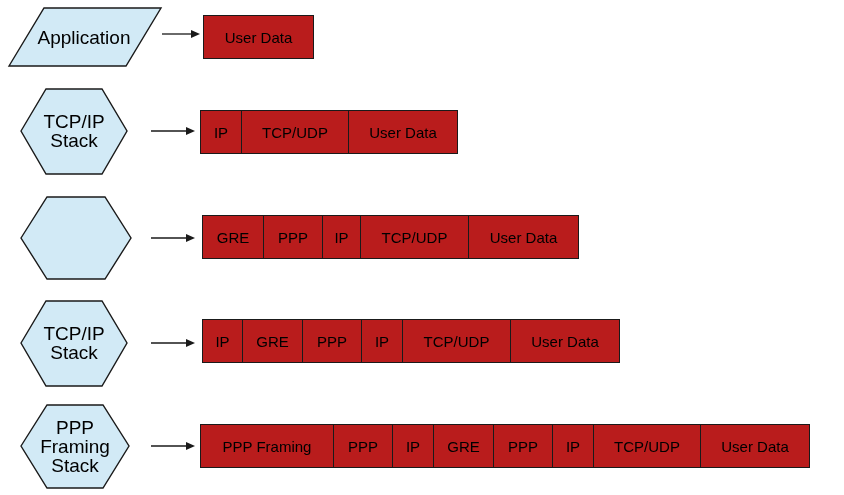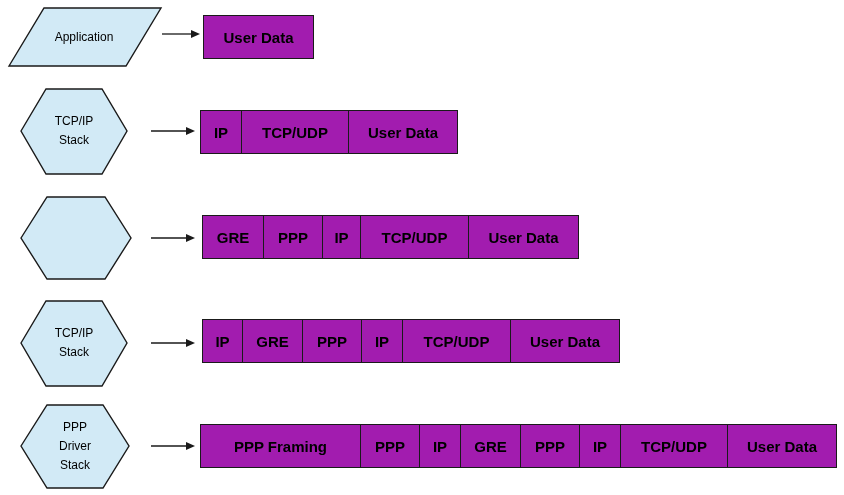--- a/index.html
+++ b/index.html
@@ -13,29 +13,28 @@
   }
   .abs { position: absolute; }
   svg.shape { display: block; overflow: visible; }
   .shape-poly { fill: #D2EAF6; stroke: #1a1a1a; stroke-width: 1.4; }
   .arrow-line { stroke: #1a1a1a; stroke-width: 1.3; }
   .arrow-head { fill: #1a1a1a; }
   .shape-label {
     display: flex; flex-direction: column;
     align-items: center; justify-content: center;
     text-align: center;
-    font-size: 12px; line-height: 19px;
+    font-size: 19px; line-height: 19px;
     pointer-events: none;
   }
   .packet-row {
     display: flex;
-    background: #a21caf;
+    background: #b91c1c;
     border: 1.5px solid #1a1a1a;
     box-sizing: border-box;
-    font-weight: bold;
   }
   .packet-cell {
     display: flex; align-items: center; justify-content: center;
     border-right: 1.3px solid #1a1a1a;
     box-sizing: border-box;
     font-size: 15px;
     white-space: nowrap;
   }
   .packet-cell:last-child { border-right: none; }
 </style>
@@ -115,29 +114,29 @@
     <div class="packet-cell" style="width:108px;">User Data</div>
   </div>
 </div>
 
 <div class="abs" style="left:0;top:395px;width:844px;height:100px;">
   <svg class="shape abs" style="left:20px;top:9px;" width="110" height="85" viewBox="0 0 110 85">
     <polygon class="shape-poly" points="1,42 27,1 83,1 109,42 83,84 27,84"></polygon>
   </svg>
   <div class="shape-label abs" style="left:25px;top:23px;width:100px;height:57px;">
     <span>PPP</span>
-    <span>Driver</span>
+    <span>Framing</span>
     <span>Stack</span>
   </div>
   <svg class="shape abs" style="left:150px;top:45px;" width="46" height="12" viewBox="0 0 46 12">
     <line class="arrow-line" x1="1" y1="6" x2="36" y2="6"></line>
     <polygon class="arrow-head" points="36,2 45,6 36,10"></polygon>
   </svg>
   <div class="packet-row abs" style="left:200px;top:29px;height:44px;">
-    <div class="packet-cell" style="width:160px;">PPP Framing</div>
+    <div class="packet-cell" style="width:133px;">PPP Framing</div>
     <div class="packet-cell" style="width:59px;">PPP</div>
     <div class="packet-cell" style="width:41px;">IP</div>
     <div class="packet-cell" style="width:60px;">GRE</div>
     <div class="packet-cell" style="width:59px;">PPP</div>
     <div class="packet-cell" style="width:41px;">IP</div>
     <div class="packet-cell" style="width:107px;">TCP/UDP</div>
     <div class="packet-cell" style="width:108px;">User Data</div>
   </div>
 </div>
 

